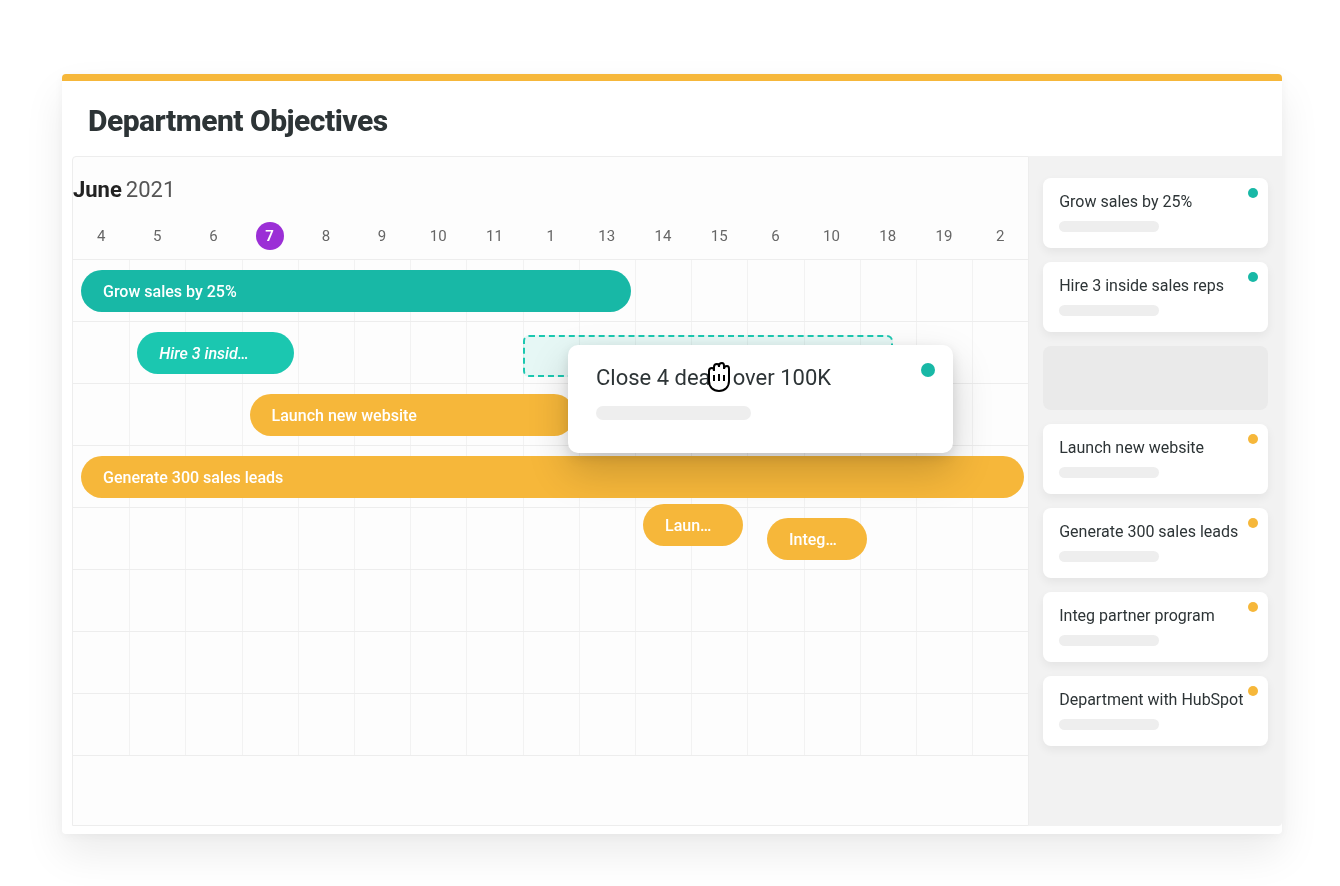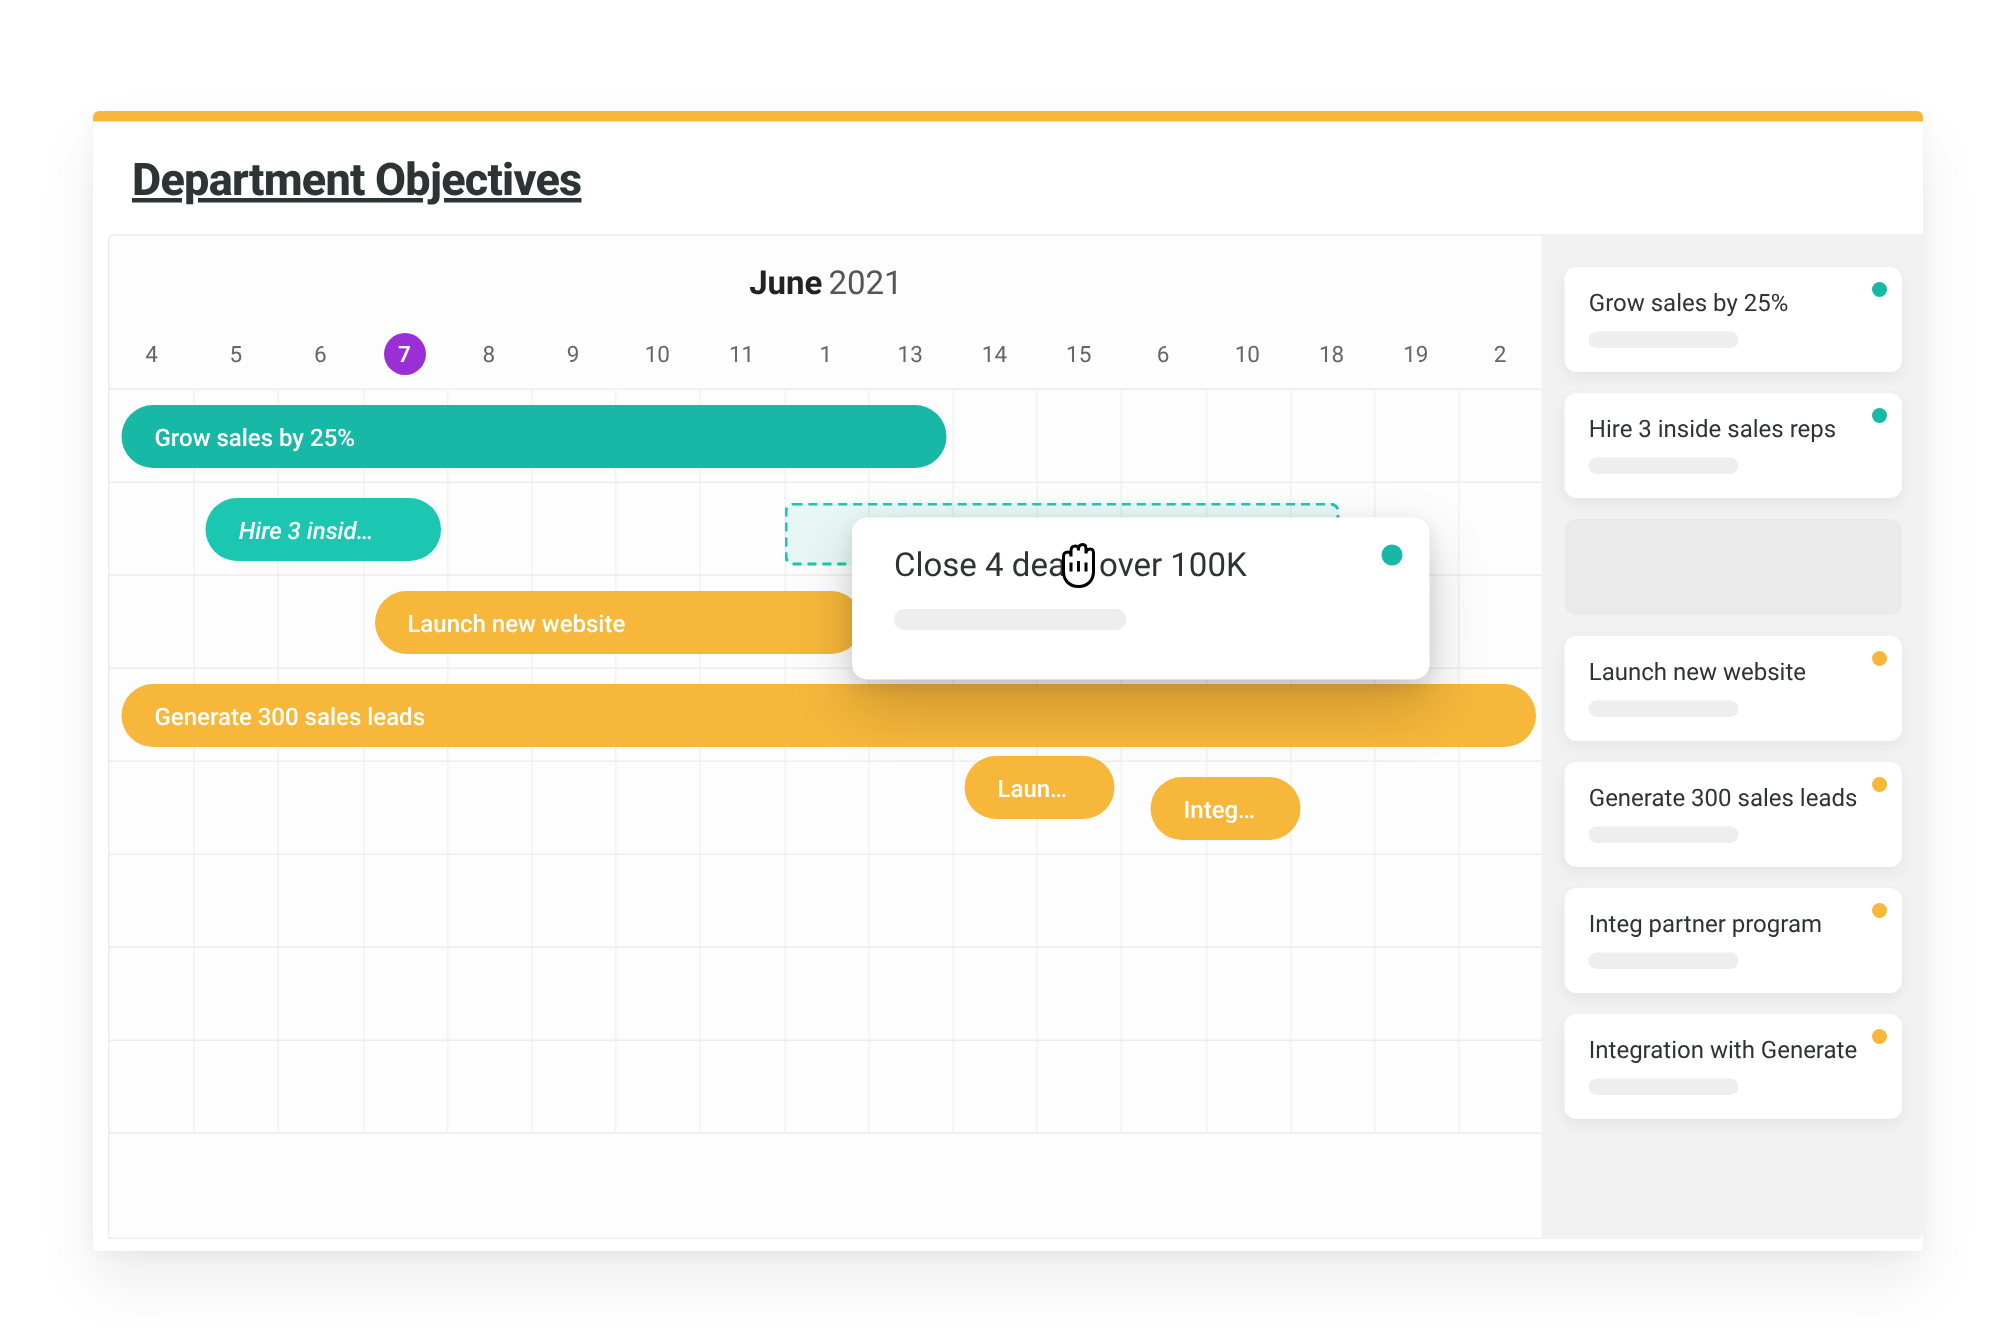--- a/index.html
+++ b/index.html
@@ -28,36 +28,35 @@
     border-radius: 4px 4px 0 0;
   }
   .header {
     padding: 22px 26px 18px 26px;
   }
   .page-title {
     font-size: 30px;
     font-weight: 800;
     color: #2d3436;
     letter-spacing: -0.5px;
-    text-decoration: underline;
   }
   .main {
     display: flex;
     height: calc(100% - 90px);
   }
   .calendar-area {
     flex: 1;
     background: #fdfdfd;
     border: 1px solid #ededed;
     margin-left: 10px;
     border-radius: 4px 0 0 0;
     position: relative;
   }
   .month-header {
-    text-align: center;
+    text-align: left;
     padding: 20px 0 10px 0;
   }
   .month-header .month { font-weight: 700; font-size: 22px; color: #222; }
   .month-header .year { font-weight: 400; font-size: 22px; color: #555; margin-left: 4px; }
   .day-row {
     display: flex;
     border-bottom: 1px solid #ededed;
     height: 48px;
     align-items: center;
   }
@@ -317,19 +316,19 @@
           <div class="title">Generate 300 sales leads</div>
           <div class="placeholder"></div>
         </div>
         <div class="card">
           <div class="dot orange"></div>
           <div class="title">Integ partner program</div>
           <div class="placeholder"></div>
         </div>
         <div class="card">
           <div class="dot orange"></div>
-          <div class="title">Integration with Generate</div>
+          <div class="title">Department with HubSpot</div>
           <div class="placeholder"></div>
         </div>
       </div>
 
   </div>
 </div>
 
 </body></html>

